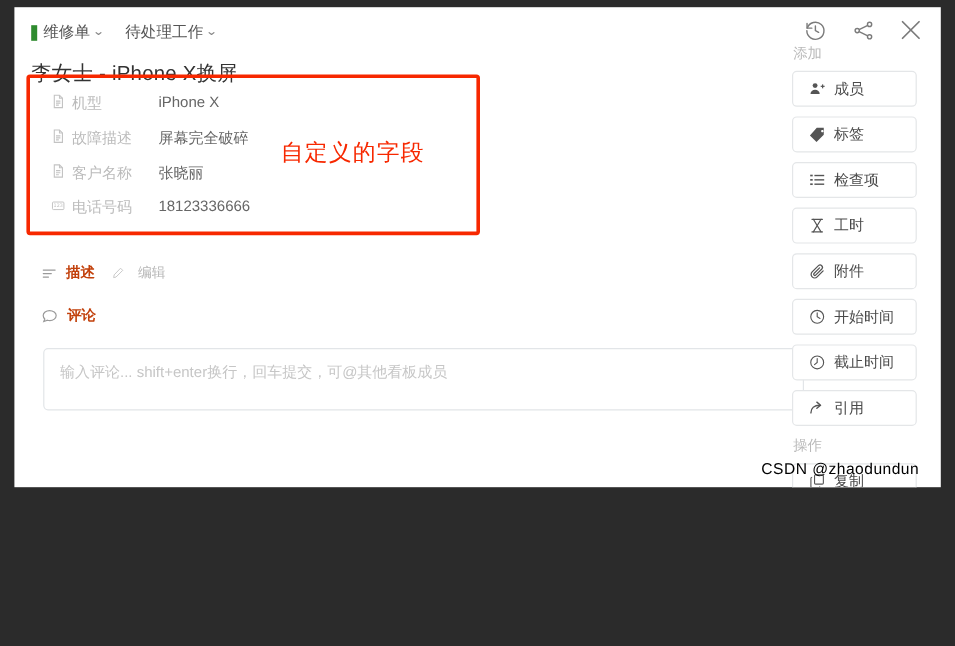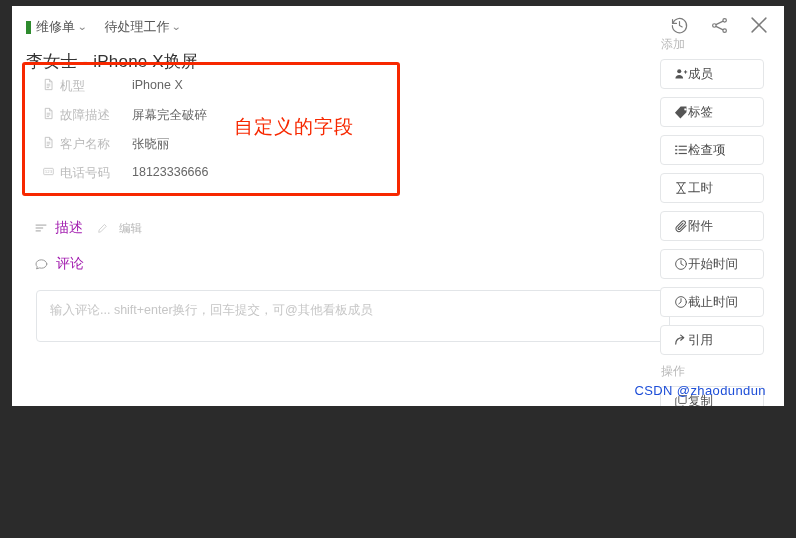--- a/index.html
+++ b/index.html
@@ -163,23 +163,23 @@
   }
   .sec-desc { top: 213px; }
   .sec-comment { top: 249px; }
   .sec-ico {
     color: #9a9a9a;
     display: flex;
     align-items: center;
   }
   .sec-ico svg { display: block; }
   .sec-title {
-    font-size: 14px;
-    font-weight: normal;
-    color: #a21caf;
+    font-size: 12px;
+    font-weight: bold;
+    color: #c2410c;
   }
   .sec-edit {
     display: flex;
     align-items: center;
     gap: 11px;
     margin-left: 7px;
     font-size: 11.5px;
     color: #b6b6b6;
     cursor: pointer;
   }
@@ -211,20 +211,21 @@
     padding-top: 30px;
   }
   .side-group-label {
     font-size: 12px;
     color: #b9b9b9;
     margin: 0 0 6px 1px;
   }
   .side-btn {
     display: flex;
     align-items: center;
+    gap: 7px;
     width: 104px;
     height: 30px;
     margin-bottom: 8px;
     padding-left: 13px;
     border: 1px solid #e4e6e8;
     border-radius: 4px;
     background: #fff;
     font-size: 12.5px;
     color: #4a4a4a;
     cursor: pointer;
@@ -237,21 +238,21 @@
   }
   .side-btn .sico svg { display: block; }
   .side-actions { margin-top: 7px; }
 
   
   .watermark {
     position: absolute;
     right: 18px;
     bottom: 8px;
     font-size: 13px;
-    color: #1d4ed8;
+    color: #000000;
     letter-spacing: .4px;
     user-select: none;
   }
 </style>
 </head>
 <body>
 
 <div class="frame">
 
   <div class="breadcrumb">

